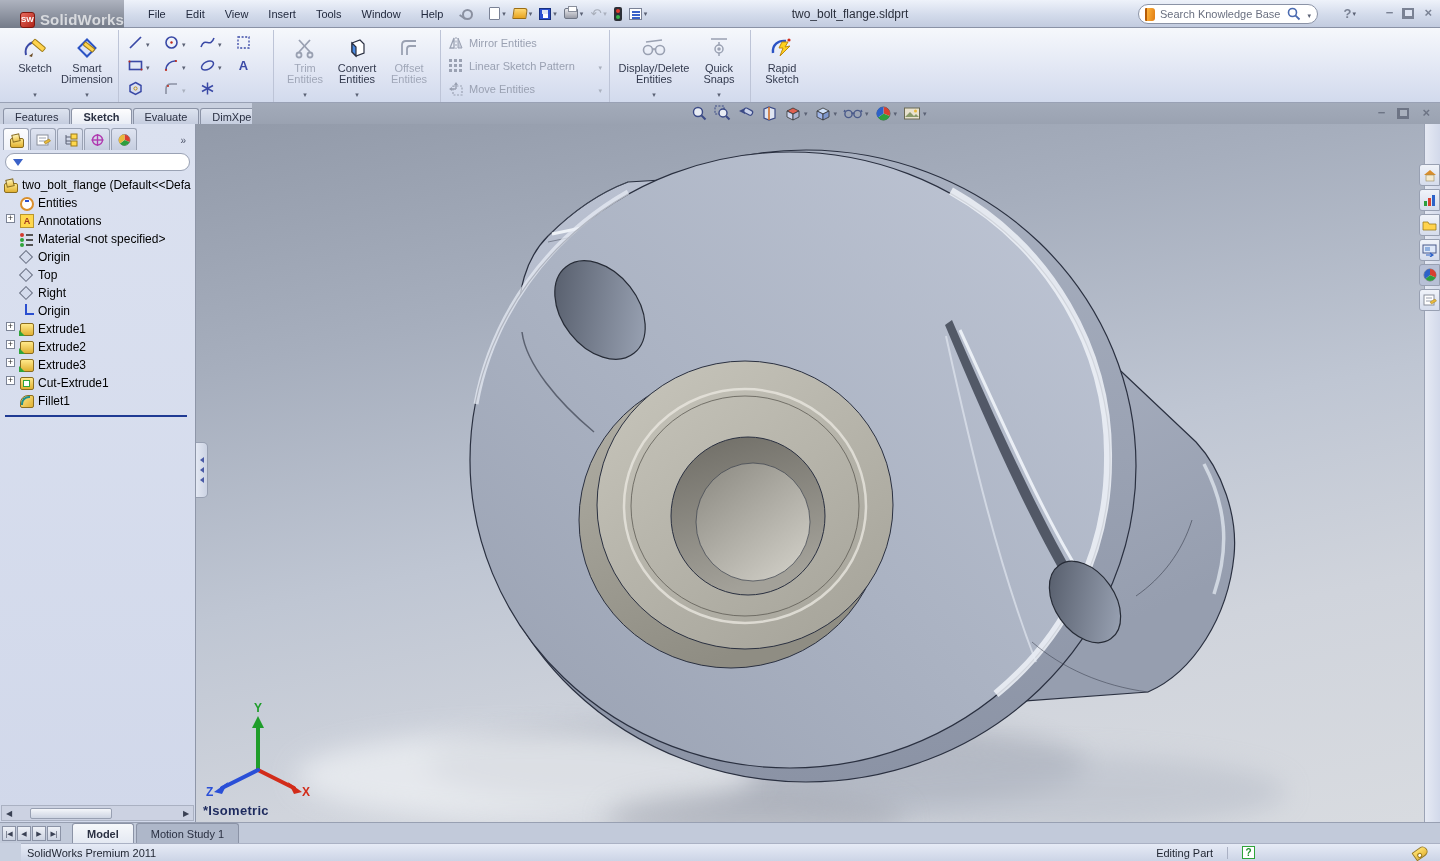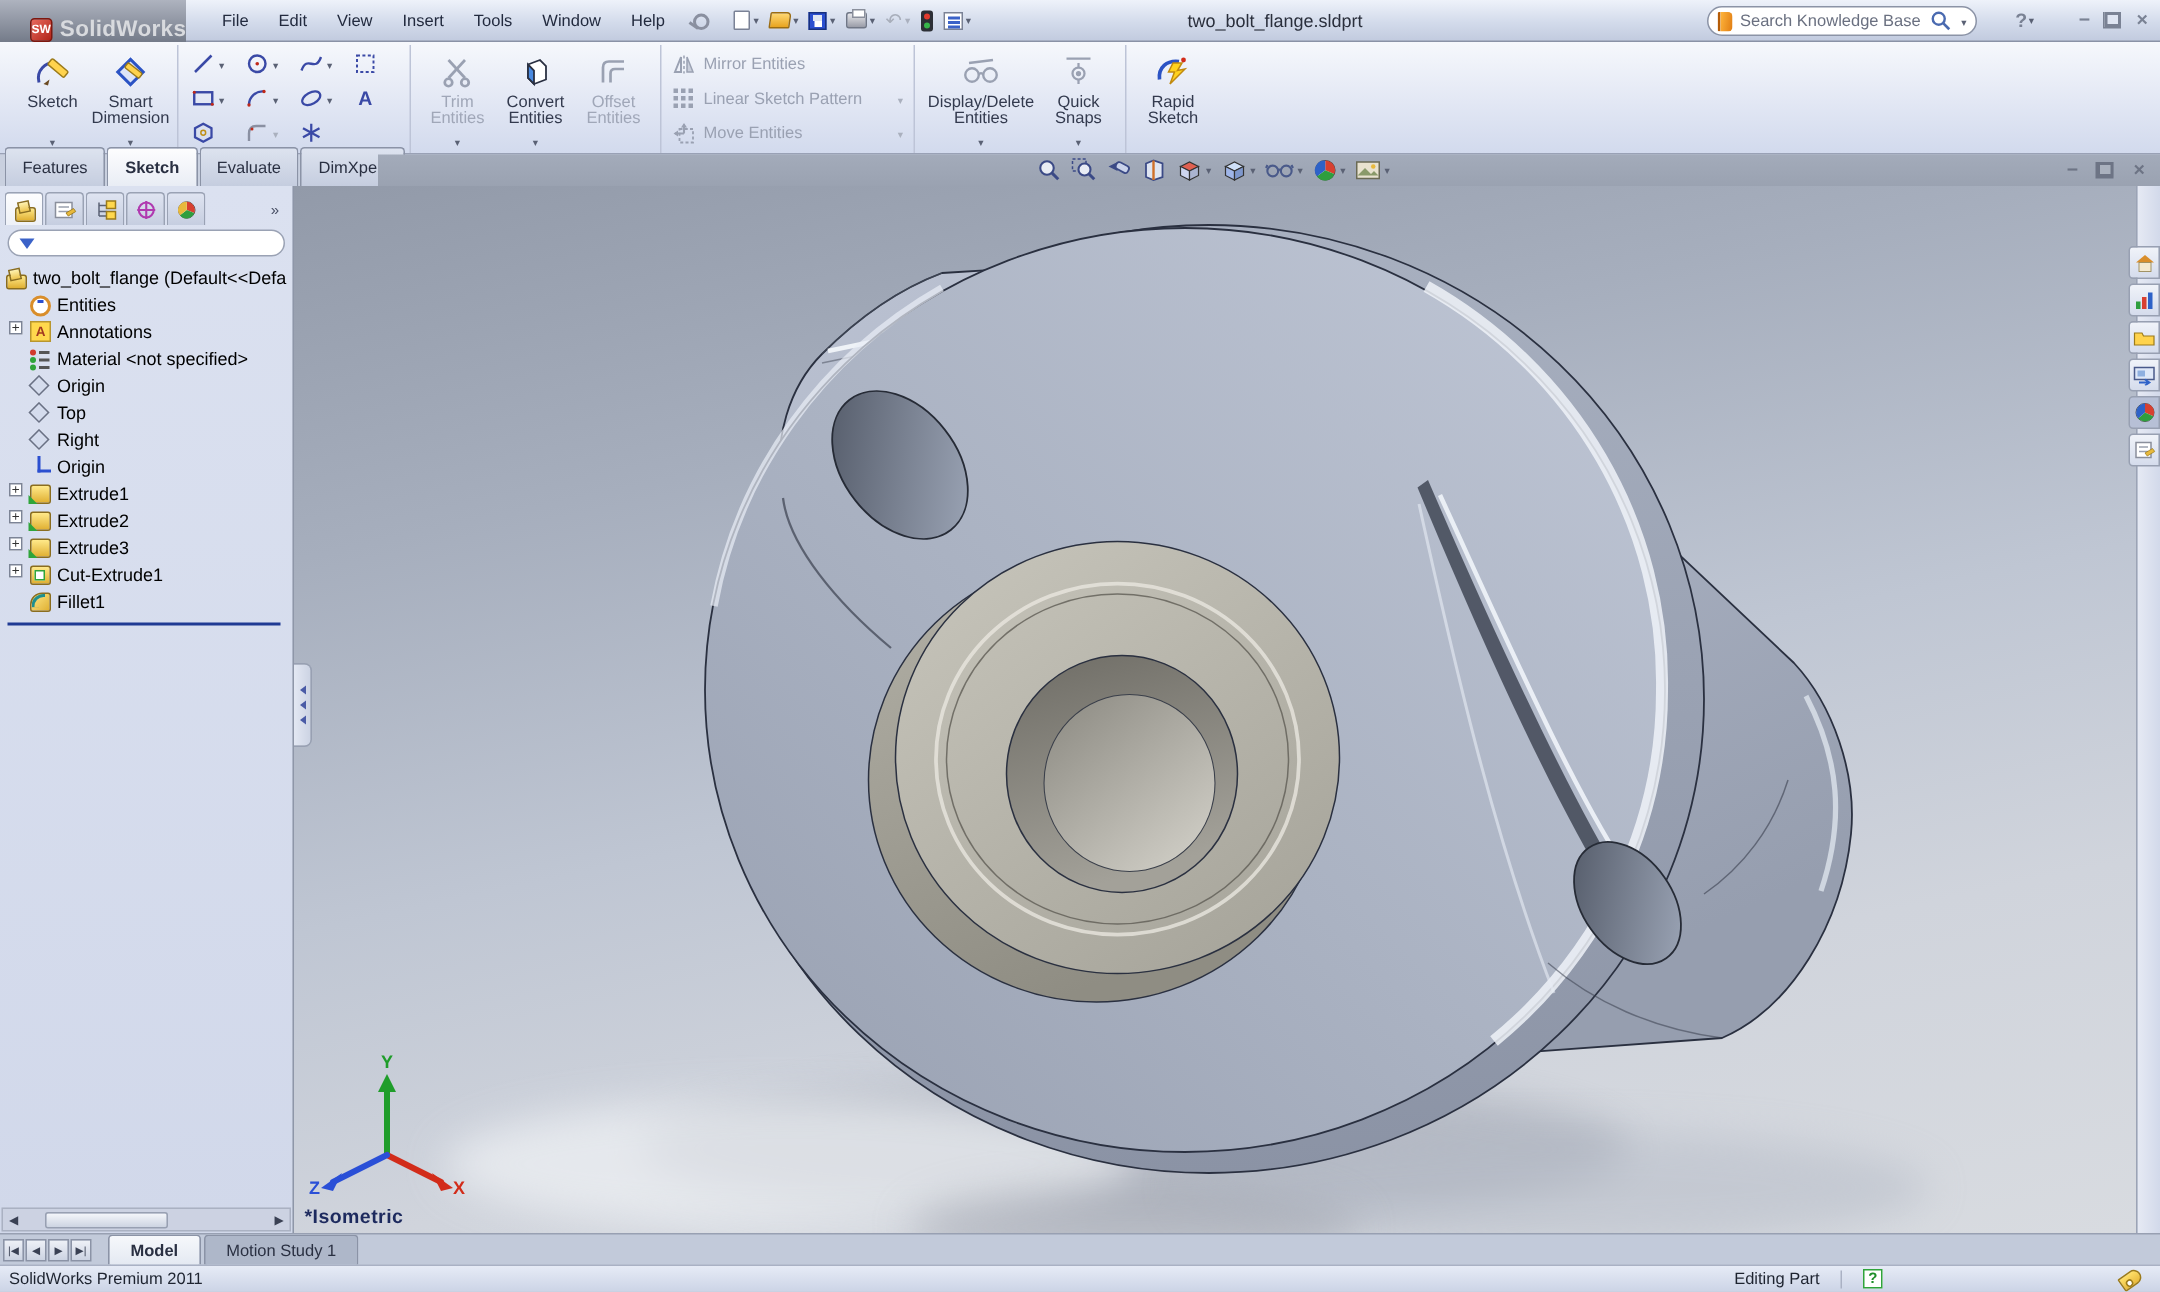--- a/index.html
+++ b/index.html
@@ -60,21 +60,21 @@
   .sgrid { display:grid; grid-template-columns:repeat(4,36px); grid-auto-rows:23px; align-items:center; }
   .scell { display:flex; align-items:center; justify-content:flex-start; padding-left:3px; gap:1px; }
   .stackgrp { display:flex; flex-direction:column; justify-content:space-between; padding:4px 2px; width:158px; }
   .srow { display:flex; align-items:center; gap:5px; color:#9aa1b2; height:16px; }
   .srow .slabel { flex:1; }
   svg.ic { display:block; }
 
   
   .tabstrip { height:21px; display:flex; position:relative; }
   .mtabs { display:flex; align-items:flex-end; background:#c9d0df; padding-left:3px; width:252px; }
-  .mtab { height:26px; padding:0 11px; display:flex; align-items:center; color:#2a3042;
+  .mtab { height:16px; padding:0 11px; display:flex; align-items:center; color:#2a3042;
     border:1px solid #8b93a6; border-bottom:none; border-radius:3px 3px 0 0; margin-right:1px;
     background:linear-gradient(#dde3ef,#c5cddf); }
   .mtab.active { background:linear-gradient(#fdfdfe,#e9edf5); font-weight:bold; }
   .strip-fill { flex:1; background:linear-gradient(#a3abba,#9aa2b1); position:relative; }
   .headsup { position:absolute; left:438px; top:1px; display:flex; align-items:center; gap:4px; }
   .hbtn { display:flex; align-items:center; gap:1px; padding:1px; }
   .vwinbtns { position:absolute; right:10px; top:2px; display:flex; gap:13px; align-items:center; }
   .vb { color:#6d7485; font-size:13px; font-weight:bold; }
   .vb-restore { width:11px; height:10px; position:relative; }
   .vb-restore::before { content:""; position:absolute; right:0; top:0; width:8px; height:7px; border:2px solid #6d7485; }
@@ -139,21 +139,21 @@
   .railbtn { width:21px; height:22px; background:linear-gradient(#f0f3f9,#d5dcec); border:1px solid #98a0b2; border-radius:3px 0 0 3px; display:flex; align-items:center; justify-content:center; }
   .railbtn.active { background:#b7c0d6; }
 
   
   .doctabs { height:21px; background:#c2cada; border-top:1px solid #98a0b2; display:flex; align-items:flex-end; padding-left:2px; }
   .navbtn { width:14px; height:15px; margin:0 1px 2px 0; background:linear-gradient(#eef1f7,#ccd3e2); border:1px solid #8b93a6; font-size:7px; color:#3a4154; display:flex; align-items:center; justify-content:center; }
   .dtab { height:20px; padding:0 14px; display:flex; align-items:center; border:1px solid #8b93a6; border-bottom:none; border-radius:3px 3px 0 0; margin-right:2px; background:#aeb7c9; color:#2a3042; }
   .dtab.active { background:linear-gradient(#f6f8fb,#e4e9f2); font-weight:bold; margin-left:10px; }
 
   
-  .statusbar { height:18px; background:linear-gradient(#e6ebf6,#ccd4e6); border-top:1px solid #aab1c4; display:flex; align-items:center; padding:0 6px; }
+  .statusbar { height:18px; background:linear-gradient(#e6ebf6,#ccd4e6); border-top:1px solid #aab1c4; display:flex; align-items:center; padding:0 6px;margin-left:21px; }
   .status-right { margin-left:auto; display:flex; align-items:center; gap:14px; padding-right:6px;justify-content:space-between; }
   .sep { width:1px; height:12px; background:#aab1c4; }
   .i-qmark { width:13px; height:13px; background:#fff; border:1px solid #2fa43a; color:#1e8f2a; font-weight:bold; font-size:10px; text-align:center; line-height:12px; }
   .i-tag { width:15px; height:10px; background:linear-gradient(#ffe06a,#e8b93c); border:1px solid #9c7b1a; transform:rotate(-35deg); border-radius:1px 5px 5px 1px; position:relative; }
   .i-tag::before { content:""; position:absolute; left:2px; top:3px; width:3px; height:3px; border-radius:50%; background:#fff; border:1px solid #9c7b1a; }
 </style>
 </head>
 <body>
 
 <div class="titlebar">

